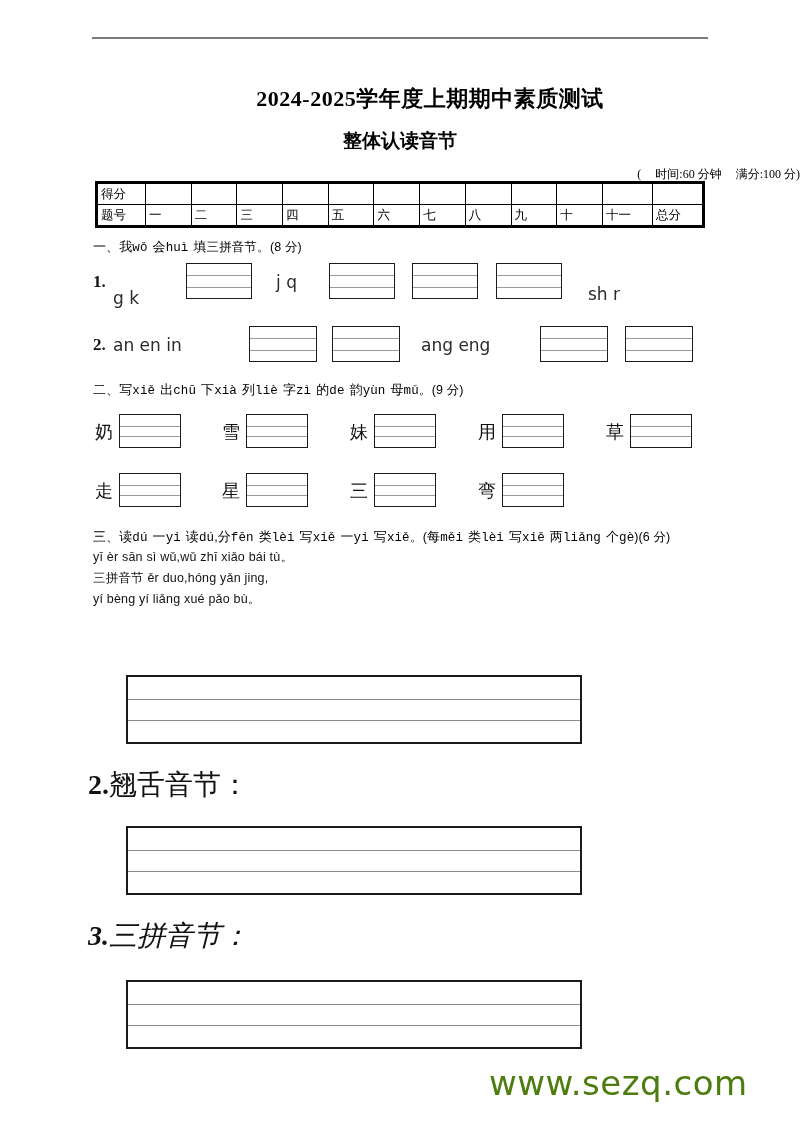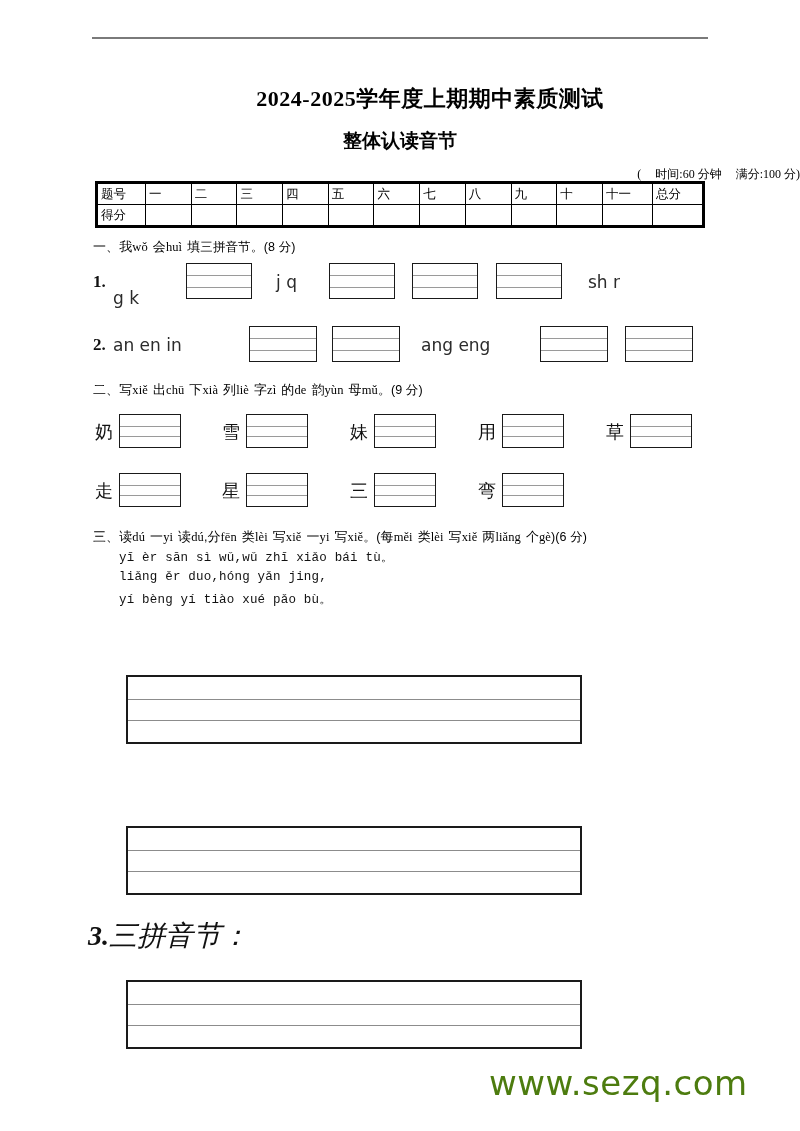--- a/index.html
+++ b/index.html
@@ -88,21 +88,21 @@
     position: absolute;
     font-size: 12.5px;
     font-family: "Liberation Sans", "DejaVu Sans", sans-serif;
     white-space: nowrap;
     letter-spacing: 0.1px;
   }
   .sec-heading .cn {
     font-family: "Liberation Serif", "DejaVu Serif", serif;
     font-size: 13px;
   }
-  .py { font-family: Liberation Serif, serif; }
+  .py { font-family: Liberation Mono, monospace; }
   .sp { display: inline-block; width: 5px; }
 
   
   .fourline {
     position: absolute;
     box-sizing: border-box;
     border: 1.6px solid #1a1a1a;
     background: #fff;
   }
   .fourline i {
@@ -135,26 +135,25 @@
     position: absolute;
     font-family: "Liberation Serif", "DejaVu Serif", serif;
     font-size: 18px;
     color: #111;
     white-space: nowrap;
   }
 
   
   .py-line {
     position: absolute;
-    font-family: Liberation Mono, monospace;
+    font-family: Liberation Sans, sans-serif;
     font-size: 12.5px;
     color: #111;
     white-space: nowrap;
     letter-spacing: 0.2px;
-    margin-left: 26px;
   }
 
   
   .bigq {
     position: absolute;
     font-family: "Liberation Serif", "DejaVu Serif", serif;
     font-size: 28px;
     color: #111;
     white-space: nowrap;
   }
@@ -201,49 +200,49 @@
 
   <div class="title-main">2024-2025学年度上期期中素质测试</div>
   <div class="title-sub">整体认读音节</div>
   <div class="title-meta">
     <span>(</span><span class="gap"></span><span>时间:60 分钟</span><span class="gap"></span><span>满分:100 分)</span>
   </div>
 
   <table class="score-table">
     <tbody>
         <tr>
+      <td class="head-cell">得分</td>
+      <td></td>
+      <td></td>
+      <td></td>
+      <td></td>
+      <td></td>
+      <td></td>
+      <td></td>
+      <td></td>
+      <td></td>
+      <td></td>
+      <td class="wide-cell"></td>
+      <td class="wide-cell"></td>
+    </tr>
+    <tr>
       <td class="head-cell">题号</td>
       <td>一</td>
       <td>二</td>
       <td>三</td>
       <td>四</td>
       <td>五</td>
       <td>六</td>
       <td>七</td>
       <td>八</td>
       <td>九</td>
       <td>十</td>
       <td class="wide-cell">十一</td>
       <td class="wide-cell">总分</td>
     </tr>
-    <tr>
-      <td class="head-cell">得分</td>
-      <td></td>
-      <td></td>
-      <td></td>
-      <td></td>
-      <td></td>
-      <td></td>
-      <td></td>
-      <td></td>
-      <td></td>
-      <td></td>
-      <td class="wide-cell"></td>
-      <td class="wide-cell"></td>
-    </tr>
   </tbody>
     </table>
 
   <div class="sec-heading" style="left:93px; top:238px;">
     <span class="cn">一、</span><span class="cn">我</span><span class="py">wǒ</span><span class="sp"></span><span class="cn">会</span><span class="py">huì</span><span class="sp"></span><span class="cn">填</span><span class="py">三拼音节</span><span class="cn">。</span><span>(8 分)</span>
   </div>
 
   <div class="qnum" style="left:93px; top:272px;">1.</div>
   <div class="letter" style="left:113px; top:288px;text-align:center;">g    k</div>
   <div class="fourline" style="left:186px; top:263px; width:66px; height:36px;">
@@ -256,21 +255,21 @@
       <i class="l2"></i>
     </div>
   <div class="fourline" style="left:412px; top:263px; width:66px; height:36px;">
       <i class="l1"></i>
       <i class="l2"></i>
     </div>
   <div class="fourline" style="left:496px; top:263px; width:66px; height:36px;">
       <i class="l1"></i>
       <i class="l2"></i>
     </div>
-  <div class="letter" style="left:588px; top:272px;text-align:center;">sh    r</div>
+  <div class="letter" style="left:588px; top:284px;text-align:center;">sh    r</div>
 
   <div class="qnum" style="left:93px; top:335px;">2.</div>
   <div class="letter" style="left:113px; top:335px;">an    en    in</div>
   <div class="fourline" style="left:249px; top:326px; width:68px; height:36px;">
       <i class="l1"></i>
       <i class="l2"></i>
     </div>
   <div class="fourline" style="left:332px; top:326px; width:68px; height:36px;">
       <i class="l1"></i>
       <i class="l2"></i>
@@ -334,28 +333,31 @@
   <div class="fourline" style="left:502px; top:473px; width:62px; height:34px;">
       <i class="l1"></i>
       <i class="l2"></i>
     </div>
 
   <div class="sec-heading" style="left:93px; top:528px;">
     <span class="cn">三、</span><span class="cn">读</span><span class="py">dú</span><span class="sp"></span><span class="cn">一</span><span class="py">yi</span><span class="sp"></span><span class="cn">读</span><span class="py">dú</span><span>,</span><span class="cn">分</span><span class="py">fēn</span><span class="sp"></span><span class="cn">类</span><span class="py">lèi</span><span class="sp"></span><span class="cn">写</span><span class="py">xiě</span><span class="sp"></span><span class="cn">一</span><span class="py">yi</span><span class="sp"></span><span class="cn">写</span><span class="py">xiě</span><span class="cn">。</span><span>(</span><span class="cn">每</span><span class="py">měi</span><span class="sp"></span><span class="cn">类</span><span class="py">lèi</span><span class="sp"></span><span class="cn">写</span><span class="py">xiě</span><span class="sp"></span><span class="cn">两</span><span class="py">liǎng</span><span class="sp"></span><span class="cn">个</span><span class="py">gè</span><span>)</span><span>(6 分)</span>
   </div>
 
   <div class="py-line" style="left:93px; top:549px;">yī èr sān sì wǔ,wǔ zhī xiǎo bái tù。</div>
-  <div class="py-line" style="left:93px; top:570px;">liǎng ěr duo,hóng yǎn jing,</div>
-  <div class="py-line" style="left:93px; top:591px;">yí bèng yí tiào xué pǎo bù。</div>
+  <div class="py-line" style="left:93px; top:570px;">三拼音节 ěr duo,hóng yǎn jing,</div>
+  <div class="py-line" style="left:93px; top:591px;">yí bèng yí liǎng xué pǎo bù。</div>
 
   <div class="strip" style="top:675px; height:69px;">
       <i class="l1"></i>
       <i class="l2"></i>
     </div>
 
+  <div class="bigq" style="left:88px; top:766px;">
+    <span class="num">2.</span><span>翘舌音节：</span>
+  </div>
   <div class="strip" style="top:826px; height:69px;">
       <i class="l1"></i>
       <i class="l2"></i>
     </div>
 
   <div class="bigq" style="left:88px; top:917px;font-style:italic;">
     <span class="num">3.</span><span>三拼音节：</span>
   </div>
   <div class="strip" style="top:980px; height:69px;">
       <i class="l1"></i>

